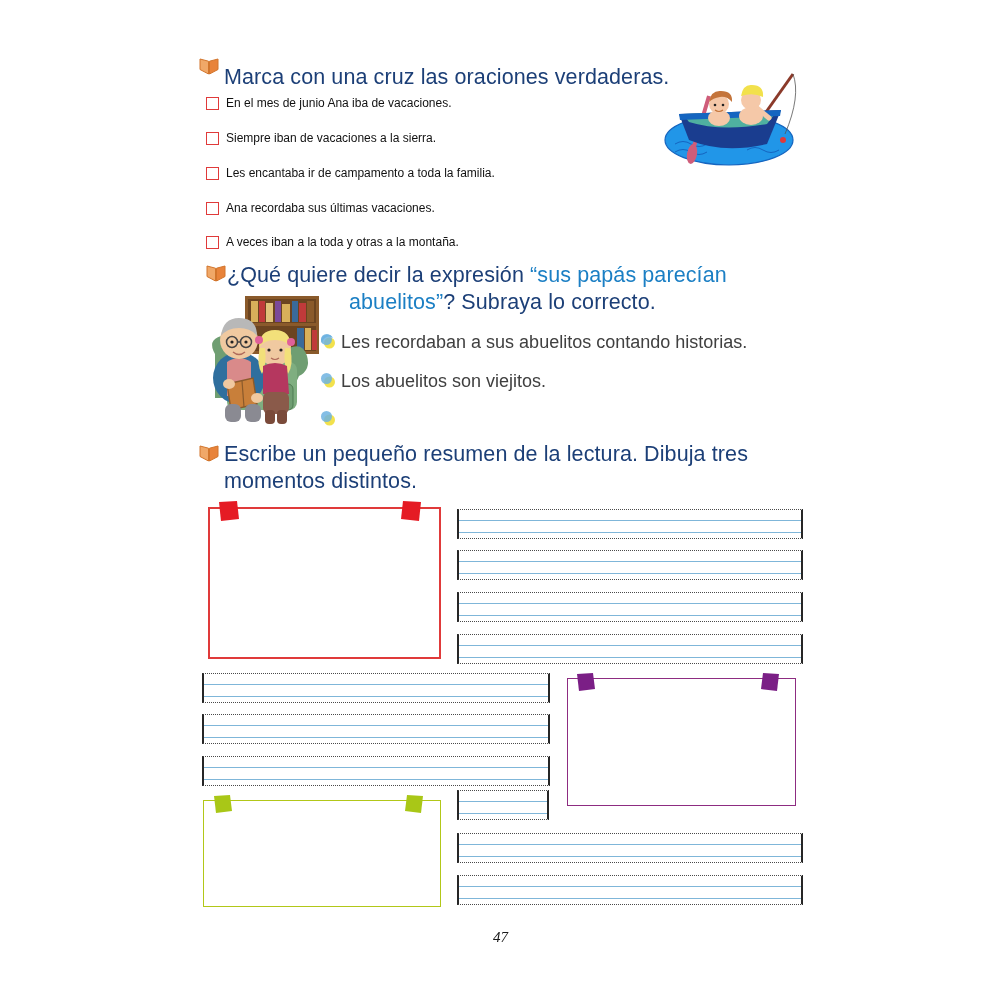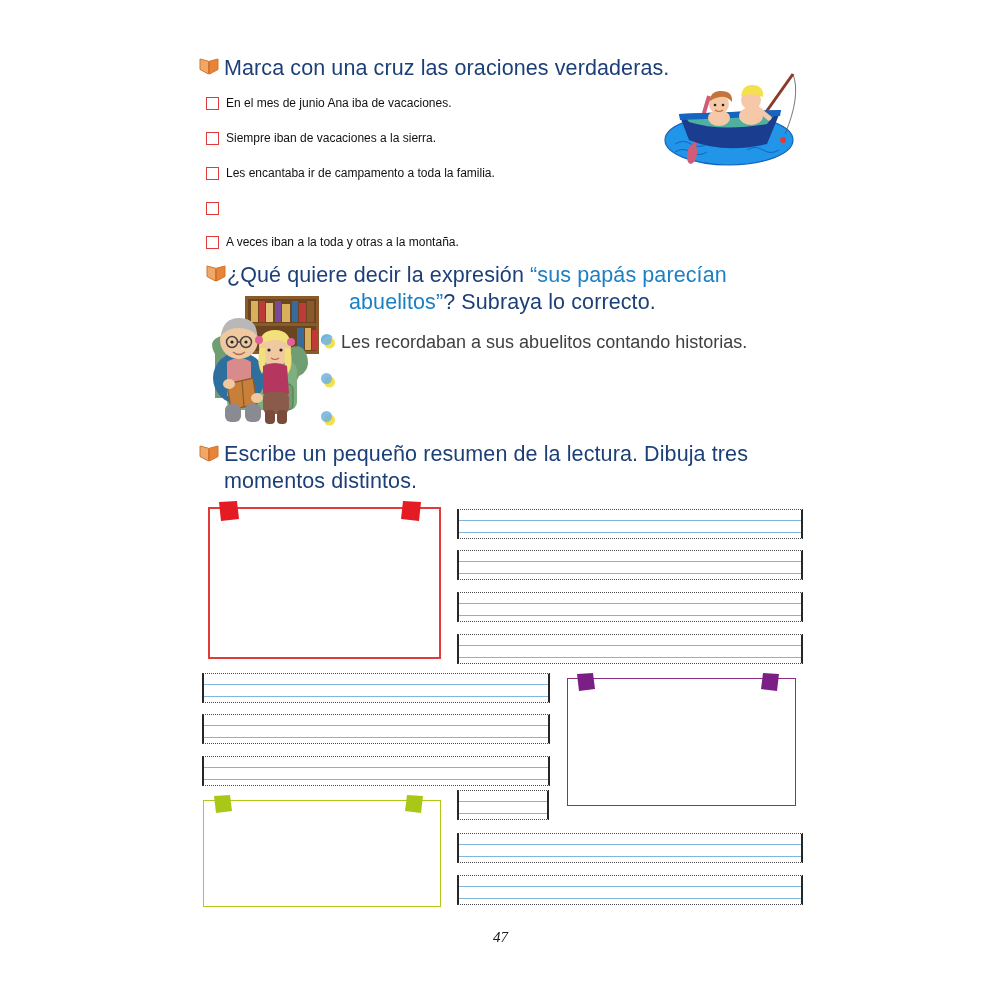--- a/index.html
+++ b/index.html
@@ -97,32 +97,33 @@
 <body>
 
 <div class="page">
 
   <div class="bookicon" style="left:199px;top:58px;">
     <svg width="20" height="17" viewBox="0 0 20 17">
       <path d="M1 1 L9.5 3.2 L9.5 16 L1 11.5 Z" fill="#f0a868" stroke="#d2752c" stroke-width="1"></path>
       <path d="M19 1 L10.5 3.2 L10.5 16 L19 11.5 Z" fill="#e8833a" stroke="#d2752c" stroke-width="1"></path>
     </svg>
   </div>
-  <div class="instr" style="left:224px;top:55px;">Marca con una cruz las oraciones verdaderas.</div>
+  <div class="instr" style="left:224px;top:64px;">Marca con una cruz las oraciones verdaderas.</div>
 
   <div class="cbox" style="left:206px;top:97px;"></div>
   <div class="stmt" style="left:226px;top:92px;">En el mes de junio Ana iba de vacaciones.</div>
 
   <div class="cbox" style="left:206px;top:132px;"></div>
   <div class="stmt" style="left:226px;top:127px;">Siempre iban de vacaciones a la sierra.</div>
 
   <div class="cbox" style="left:206px;top:167px;"></div>
   <div class="stmt" style="left:226px;top:162px;">Les encantaba ir de campamento a toda la familia.</div>
 
   <div class="cbox" style="left:206px;top:202px;"></div>
+  <div class="stmt" style="left:226px;top:197px;">Ana recordaba sus últimas vacaciones.</div>
 
   <div class="cbox" style="left:206px;top:236px;"></div>
   <div class="stmt" style="left:226px;top:231px;">A veces iban a la toda y otras a la montaña.</div>
 
   <div class="abs" style="left:663px;top:62px;width:140px;height:108px;">
     <svg width="140" height="108" viewBox="0 0 140 108">
 
       <ellipse cx="66" cy="78" rx="64" ry="25" fill="#2196e8"></ellipse>
       <ellipse cx="66" cy="78" rx="64" ry="25" fill="none" stroke="#1565c0" stroke-width="1.2"></ellipse>
       <path d="M12 82 q8 -5 16 0 q8 5 16 0" fill="none" stroke="#1565c0" stroke-width="1"></path>
@@ -234,20 +235,21 @@
     </svg>
   </div>
   <div class="opt" style="left:341px;top:331px;">Les recordaban a sus abuelitos contando historias.</div>
 
   <div class="dotic" style="left:320px;top:373px;">
     <svg width="16" height="15" viewBox="0 0 16 15">
       <circle cx="9.5" cy="9" r="5.5" fill="#f2e14c"></circle>
       <circle cx="6.5" cy="5.5" r="5.5" fill="#6fb3e0" opacity="0.85"></circle>
     </svg>
   </div>
+  <div class="opt" style="left:341px;top:370px;">Los abuelitos son viejitos.</div>
 
   <div class="dotic" style="left:320px;top:411px;">
     <svg width="16" height="15" viewBox="0 0 16 15">
       <circle cx="9.5" cy="9" r="5.5" fill="#f2e14c"></circle>
       <circle cx="6.5" cy="5.5" r="5.5" fill="#6fb3e0" opacity="0.85"></circle>
     </svg>
   </div>
 
   <div class="bookicon" style="left:199px;top:445px;">
     <svg width="20" height="17" viewBox="0 0 20 17">

